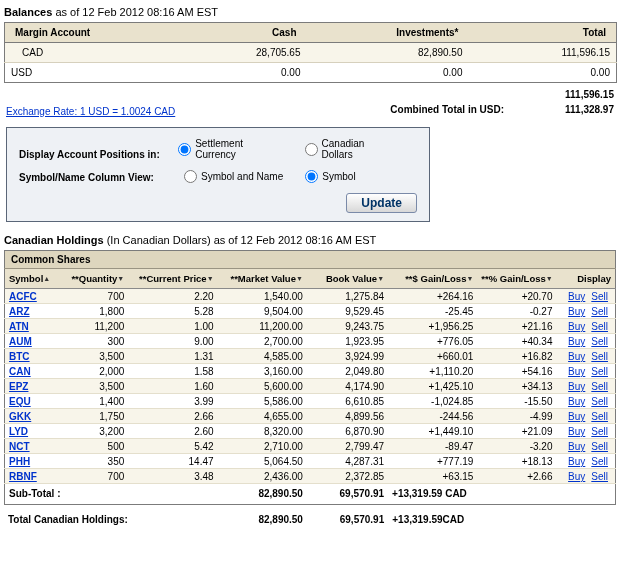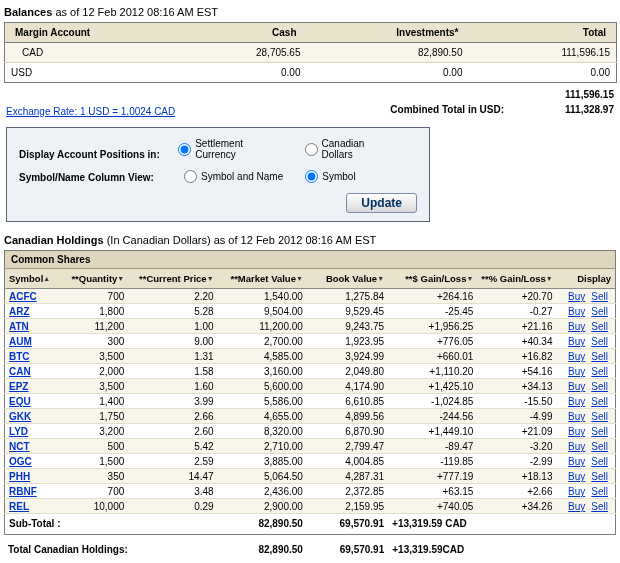--- a/index.html
+++ b/index.html
@@ -382,34 +382,20 @@
     <td class="r">5.42</td>
     <td class="r">2,710.00</td>
     <td class="r">2,799.47</td>
     <td class="r">-89.47</td>
     <td class="r">-3.20</td>
     <td class="c actions">
       <a href="#">Buy</a><a href="#">Sell</a>
     </td>
   </tr>
 
-  <tr class="holding-row">
-    <td class="l">
-      <a href="#" class="sym-link">OGC</a>
-    </td>
-    <td class="r">1,500</td>
-    <td class="r">2.59</td>
-    <td class="r">3,885.00</td>
-    <td class="r">4,004.85</td>
-    <td class="r">-119.85</td>
-    <td class="r">-2.99</td>
-    <td class="c actions">
-      <a href="#">Buy</a><a href="#">Sell</a>
-    </td>
-  </tr>
 
   <tr class="holding-row">
     <td class="l">
       <a href="#" class="sym-link">PHH</a>
     </td>
     <td class="r">350</td>
     <td class="r">14.47</td>
     <td class="r">5,064.50</td>
     <td class="r">4,287.31</td>
     <td class="r">+777.19</td>
@@ -427,34 +413,20 @@
     <td class="r">3.48</td>
     <td class="r">2,436.00</td>
     <td class="r">2,372.85</td>
     <td class="r">+63.15</td>
     <td class="r">+2.66</td>
     <td class="c actions">
       <a href="#">Buy</a><a href="#">Sell</a>
     </td>
   </tr>
 
-  <tr class="holding-row">
-    <td class="l">
-      <a href="#" class="sym-link">REL</a>
-    </td>
-    <td class="r">10,000</td>
-    <td class="r">0.29</td>
-    <td class="r">2,900.00</td>
-    <td class="r">2,159.95</td>
-    <td class="r">+740.05</td>
-    <td class="r">+34.26</td>
-    <td class="c actions">
-      <a href="#">Buy</a><a href="#">Sell</a>
-    </td>
-  </tr>
 </tbody>
     <tfoot>
       <tr>
         <td colspan="3" class="l">Sub-Total :</td>
         <td class="r">82,890.50</td>
         <td class="r">69,570.91</td>
         <td colspan="2" class="l">+13,319.59 CAD</td>
         <td></td>
       </tr>
     </tfoot>

